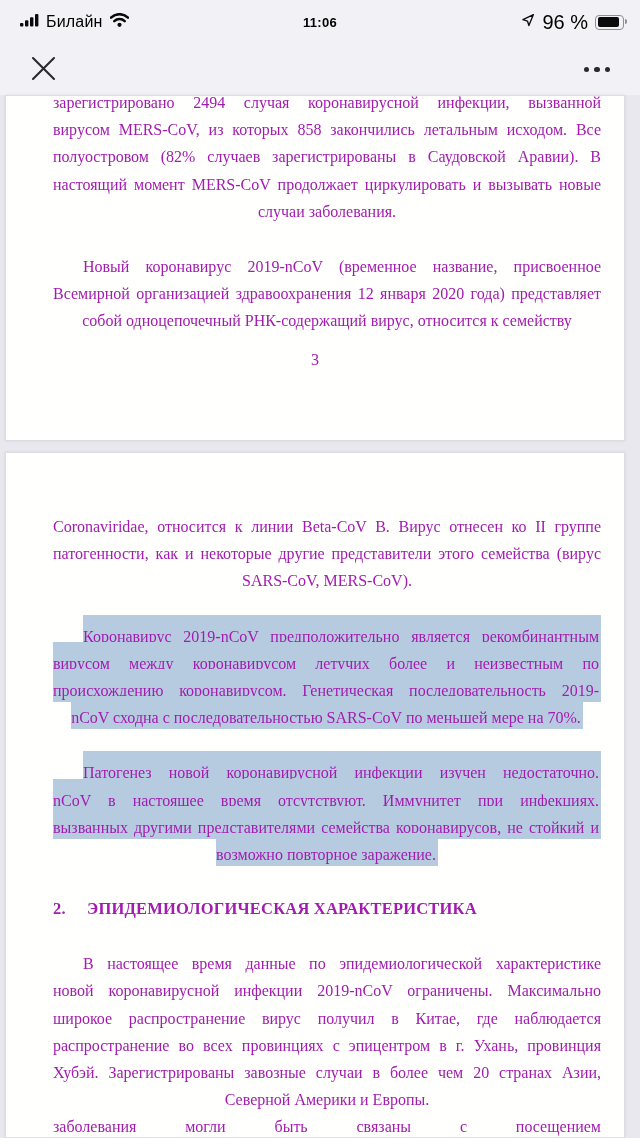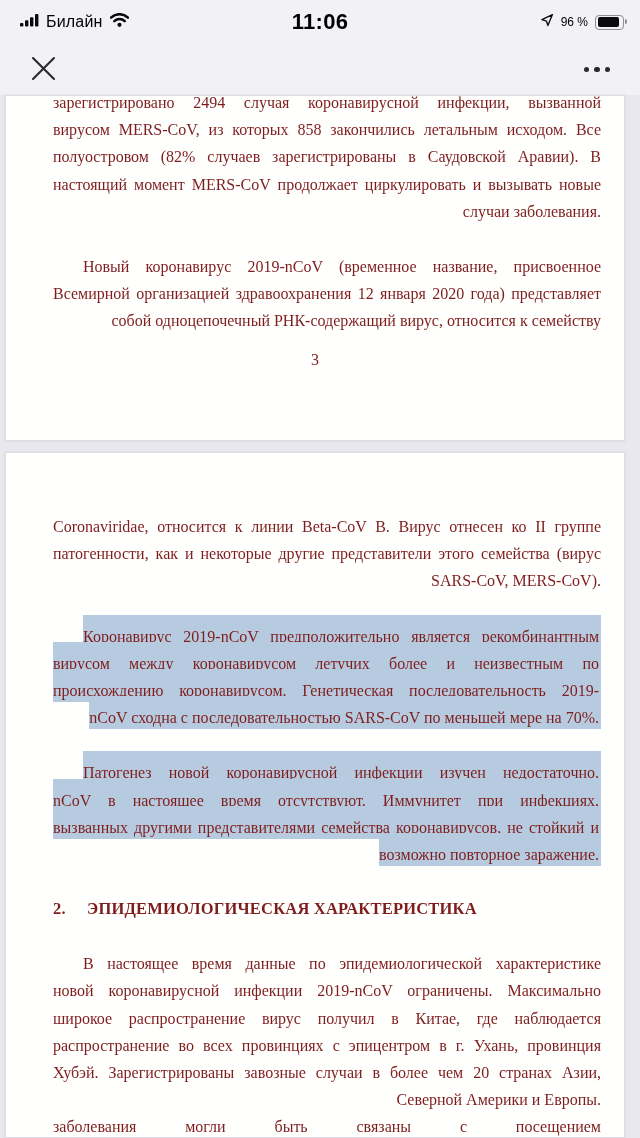--- a/index.html
+++ b/index.html
@@ -16,23 +16,23 @@
     position:absolute;top:0;left:0;right:0;height:44px;
     background:#f2f1f6;
     display:flex;align-items:center;justify-content:space-between;
     padding:0 16px 0 20px;box-sizing:border-box;
     color:#000000;
   }
   .sb-left,.sb-right{display:flex;align-items:center;gap:7px;}
   .carrier{font-size:16px;letter-spacing:.2px;}
   .time{
     position:absolute;left:50%;transform:translateX(-50%);
-    font-size:22px;font-weight:700;letter-spacing:.3px;
+    font-size:13px;font-weight:700;letter-spacing:.3px;
   }
-  .pct{font-size:12px;}
+  .pct{font-size:20px;}
   .batt{position:relative;width:27px;height:13px;border:1px solid #8e8e93;border-radius:4px;}
   .batt .fill{position:absolute;top:1.5px;left:1.5px;bottom:1.5px;width:21px;background:#0a0a0a;border-radius:2px;}
   .batt .nub{position:absolute;right:-4px;top:3.5px;width:2.5px;height:5px;background:#8e8e93;border-radius:0 2px 2px 0;}
   
   .toolbar{
     position:absolute;top:44px;left:0;right:0;height:51px;
     background:#f2f1f6;
     display:flex;align-items:center;justify-content:space-between;
     padding:0 30px;box-sizing:border-box;
   }
@@ -41,29 +41,29 @@
   .dots i{width:5.5px;height:5.5px;border-radius:50%;background:#2a2a2e;display:block;}
   
   .doc{position:absolute;top:95px;left:0;right:0;bottom:0;}
   .page{
     margin-left:5px;width:620px;box-sizing:border-box;
     background:#fffffe;
     border:1px solid #dddce3;
     box-shadow:0 0 3px rgba(60,60,80,.10);
     overflow:hidden;
     font-family:"Liberation Serif", serif;
-    font-size:16px;color:#7f1d1d;
+    font-size:16px;color:#a21caf;
   }
   .page1{height:346px;}
   .pagegap{height:11px;}
   .page2{height:686px;}
   .textblock{padding:0 23px 0 47px;}
   .page1 .textblock{margin-top:-7px;}
   .page2 .textblock{padding-top:60px;}
-  .ln{line-height:27.2px;height:27.2px;overflow:visible;text-align:right;}
+  .ln{line-height:27.2px;height:27.2px;overflow:visible;text-align:center;}
   .ln.jst{text-align:justify;text-align-last:justify;}
   .ln.ind{text-indent:30px;margin-top:28px;}
   .ln.hl span{background:var(--hl,#b7cbe0);padding:13px 2px 3px 0;}
   .pagenum{margin-top:11px;text-align:center;line-height:27.2px;}
   .heading{margin-top:27px;margin-bottom:25px;line-height:27.2px;font-weight:700;letter-spacing:.2px;font-size:16.5px;}
   .heading .h-num{display:inline-block;width:34px;}
 </style>
 </head>
 <body>
 

